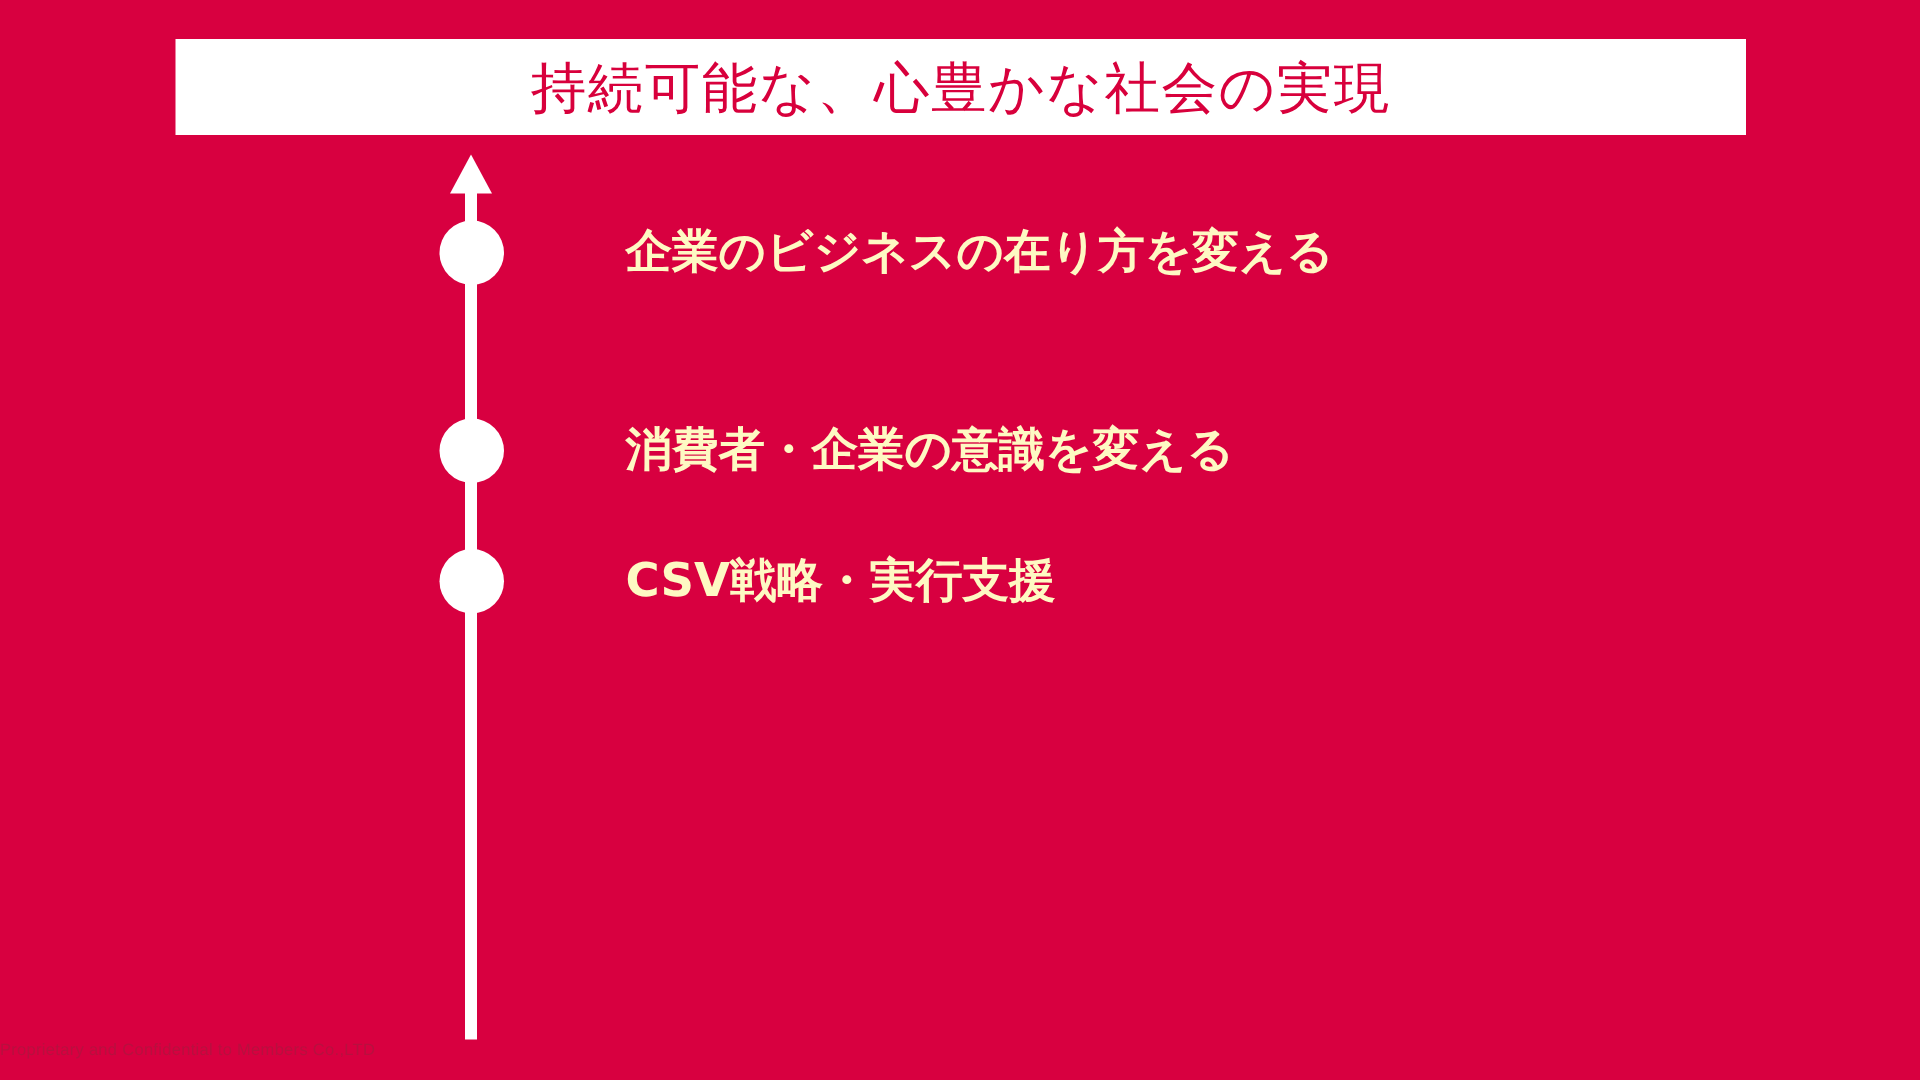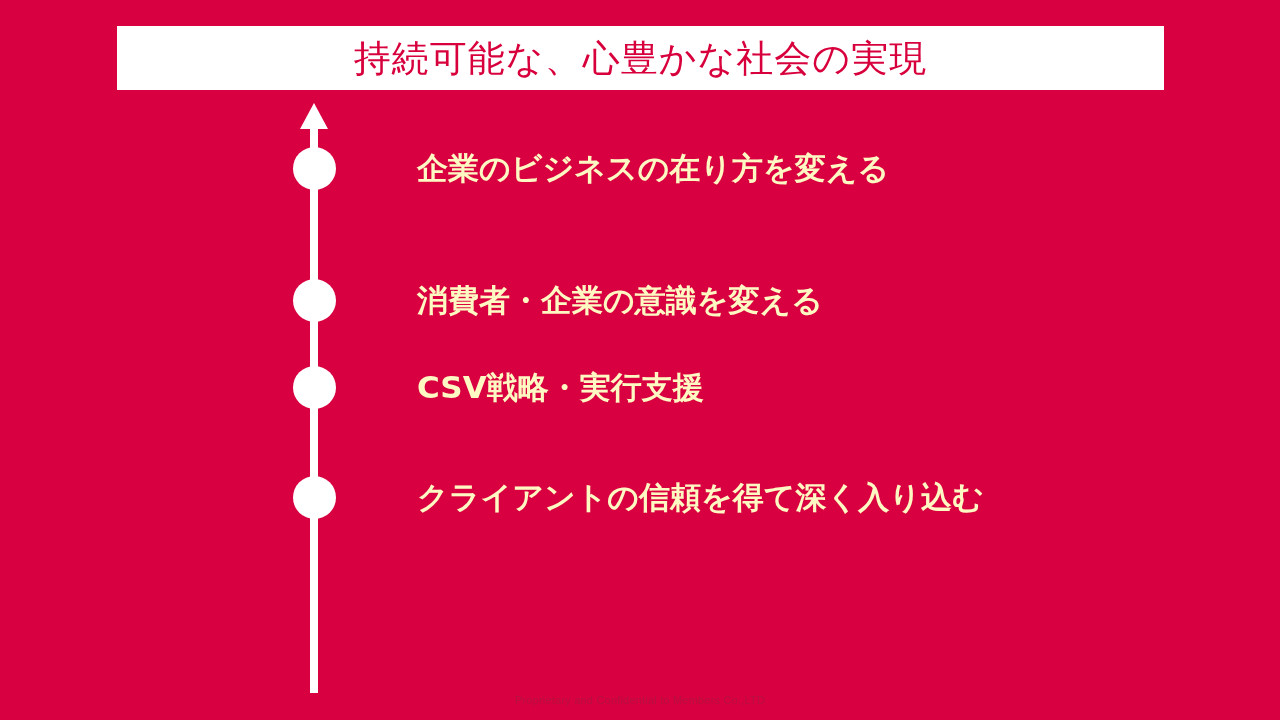--- a/index.html
+++ b/index.html
@@ -97,21 +97,21 @@
     line-height: 1.1;
     white-space: nowrap;
     font-family: "DejaVu Sans", "Liberation Sans", sans-serif;
   }
   
   .footer {
     position: absolute;
     left: 0;
     top: 694px;
     width: 1280px;
-    text-align: center;
+    text-align: left;
     color: #b8103f;
     font-size: 11px;
     font-weight: 400;
     letter-spacing: .2px;
   }
 </style>
 </head>
 <body>
 
 <div class="slide">
@@ -133,21 +133,17 @@
   <div class="item" style="top:257px;margin-top:22px;">
     <span class="item-dot"></span>
     <span class="item-label">消費者・企業の意識を変える</span>
   </div>
 
   <div class="item" style="top:366px;text-decoration:underline;">
     <span class="item-dot"></span>
     <span class="item-label">CSV戦略・実行支援</span>
   </div>
 
-  <div class="item" style="top:476px;">
-    <span class="item-dot"></span>
-    <span class="item-label">クライアントの信頼を得て深く入り込む</span>
-  </div>
 
 
   <div class="footer">Proprietary and Confidential to Members Co.,LTD</div>
 
 </div>
 
 </body></html>

